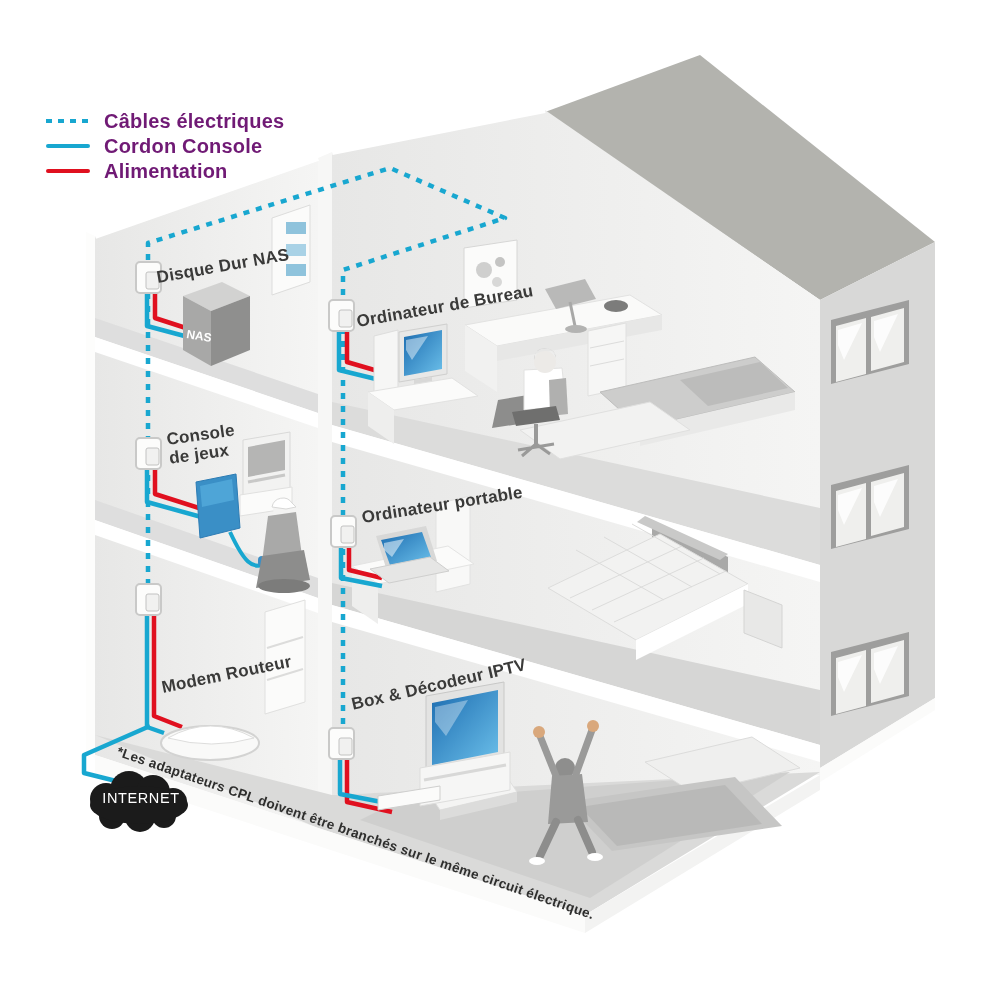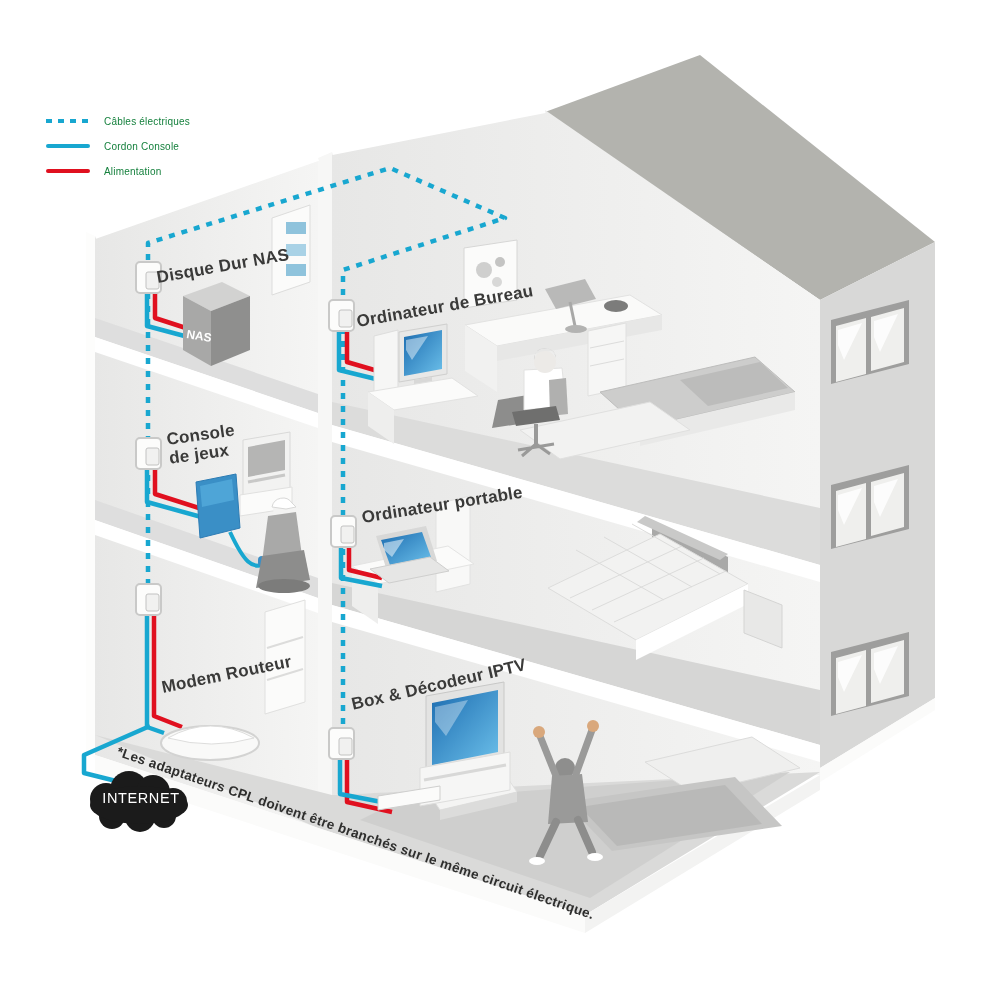--- a/index.html
+++ b/index.html
@@ -6,21 +6,21 @@
   .stage{position:relative;width:1000px;height:1000px;background:#fff;overflow:hidden;
          font-family:"Liberation Sans","DejaVu Sans",sans-serif;}
   .stage svg{position:absolute;left:0;top:0;}
   
   .legend{position:absolute;left:46px;top:112px;display:flex;flex-direction:column;gap:7px;}
   .legend-row{display:flex;align-items:center;gap:14px;height:18px;}
   .swatch{width:44px;height:4px;border-radius:2px;}
   .swatch.dotted{background:repeating-linear-gradient(90deg,#18a7d0 0 6px,transparent 6px 12px);border-radius:0;}
   .swatch.blue{background:#18a7d0;}
   .swatch.red{background:#e0101f;}
-  .legend-label{font-size:10px;font-weight:normal;color:#15803d;letter-spacing:.2px;}
+  .legend-label{font-size:20px;font-weight:bold;color:#701a75;letter-spacing:.2px;}
   
   .room-label{position:absolute;font-weight:bold;color:#3a3a39;font-size:17px;
               transform-origin:left center;white-space:nowrap;letter-spacing:.2px;}
   .lbl-nas{left:157px;top:268px;transform:rotate(-10deg);}
   .lbl-desktop{left:357px;top:312px;transform:rotate(-10deg);}
   .lbl-console{left:168px;top:430px;transform:rotate(-8deg);line-height:1.12;}
   .lbl-laptop{left:362px;top:508px;transform:rotate(-9deg);}
   .lbl-modem{left:162px;top:678px;transform:rotate(-11.5deg);}
   .lbl-iptv{left:352px;top:695px;transform:rotate(-13deg);}
   

